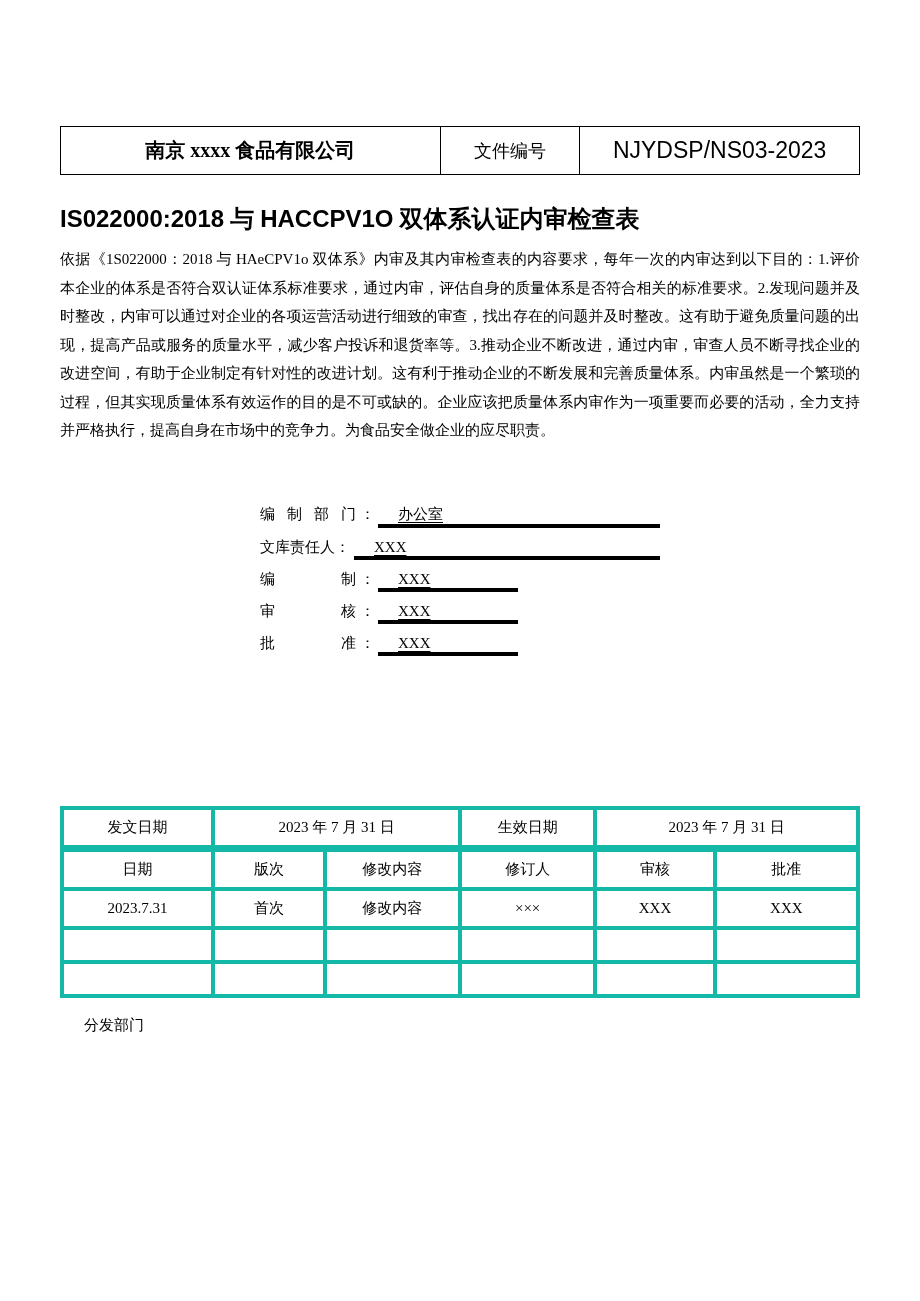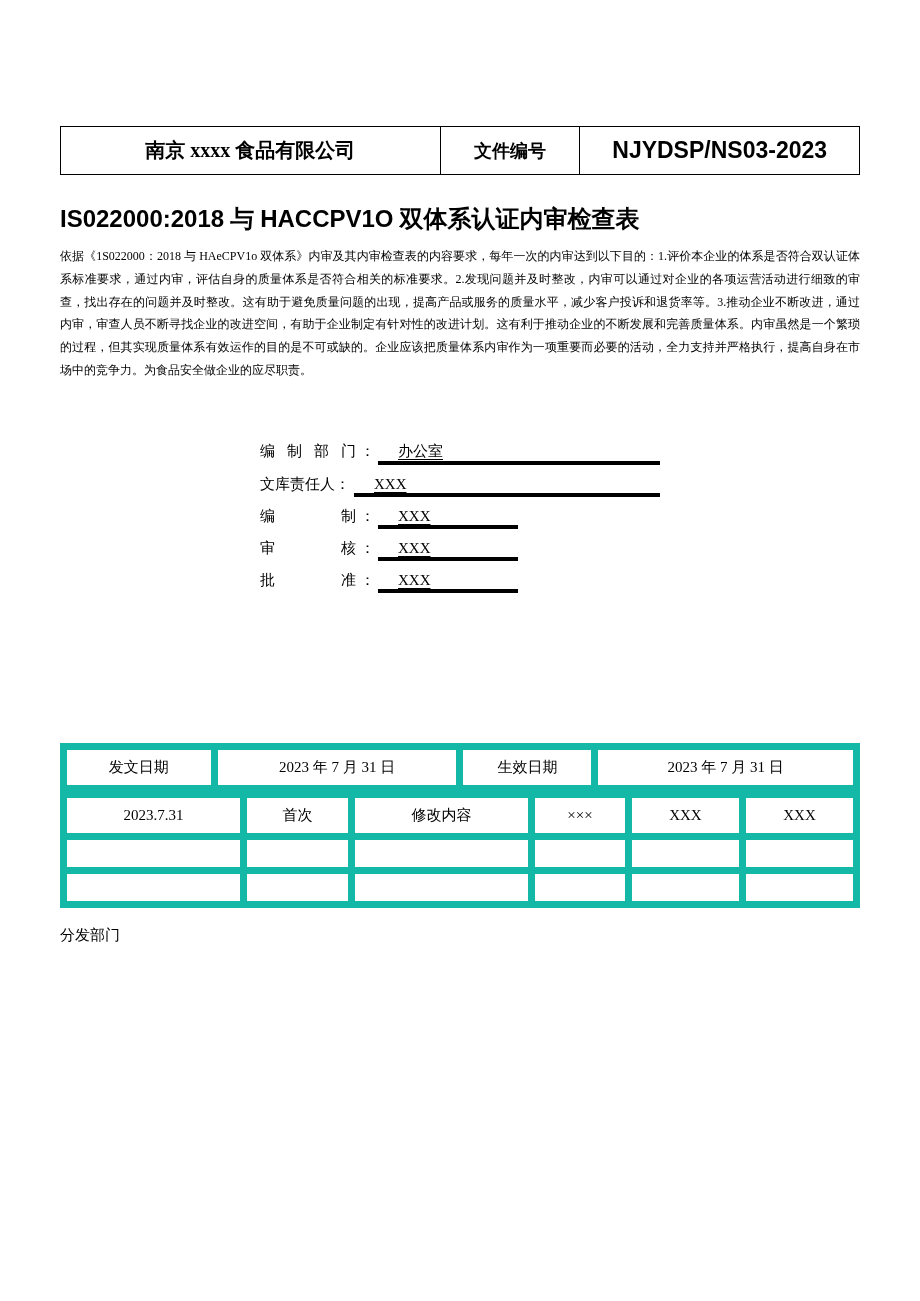--- a/index.html
+++ b/index.html
@@ -14,21 +14,20 @@
     .header-table {
       width: 100%;
       border-collapse: collapse;
       margin-top: 36px;
     }
     .header-table td {
       border: 1px solid #000;
       padding: 10px 8px;
       text-align: center;
       vertical-align: middle;
-      font-weight: bold;
     }
     .header-table .company {
       font-size: 20px;
       font-weight: bold;
       width: 38%;
     }
     .header-table .label-col {
       font-size: 18px;
       width: 14%;
     }
@@ -47,21 +46,21 @@
       margin-top: 28px;
       margin-bottom: 10px;
     }
     .title-line .iso {
       font-family: Arial, sans-serif;
       font-weight: 900;
     }
     .intro {
       line-height: 1.9;
       text-align: justify;
-      font-size: 12px;
+      font-size: 15px;
     }
     .sign-block {
       margin: 60px auto 0;
       width: 400px;
     }
     .sign-row {
       display: flex;
       align-items: baseline;
       margin-bottom: 10px;
       font-size: 15px;
@@ -83,29 +82,30 @@
       padding-left: 20px;
     }
     .sign-value.short { flex: 0 0 140px; }
     .spacer { height: 140px; }
     .dates-table, .revision-table {
       width: 100%;
       border-collapse: collapse;
       margin-top: 0;
     }
     .dates-table td, .revision-table td {
-      border: 7px solid #14b8a6;
+      border: 4px solid #14b8a6;
       padding: 8px 4px;
       text-align: center;
       font-size: 15px;
     }
     .revision-table { margin-top: -1px; }
     .revision-table td { height: 34px; }
     .dist-label {
       margin-top: 18px;
+      margin-left: 24px;
       font-size: 15px;
     }
   </style>
 </head>
 <body>
 
 <table class="header-table">
   <tbody>
       <tr>
     <td class="company">南京 xxxx 食品有限公司</td>
@@ -156,20 +156,28 @@
     <td style="width:19%;">发文日期</td>
     <td style="width:31%;" colspan="2">2023 年 7 月 31 日</td>
     <td style="width:17%;">生效日期</td>
     <td style="width:33%;" colspan="2">2023 年 7 月 31 日</td>
   </tr>
 </tbody>
   </table>
 
 <table class="revision-table">
   <tbody>
+      <tr>
+    <td style="width:19%;">日期</td>
+    <td style="width:14%;">版次</td>
+    <td style="width:17%;">修改内容</td>
+    <td style="width:17%;">修订人</td>
+    <td style="width:15%;">审核</td>
+    <td style="width:18%;">批准</td>
+  </tr>
   <tr>
     <td>2023.7.31</td>
     <td>首次</td>
     <td>修改内容</td>
     <td>×××</td>
     <td>XXX</td>
     <td>XXX</td>
   </tr>
   <tr>
     <td></td>

